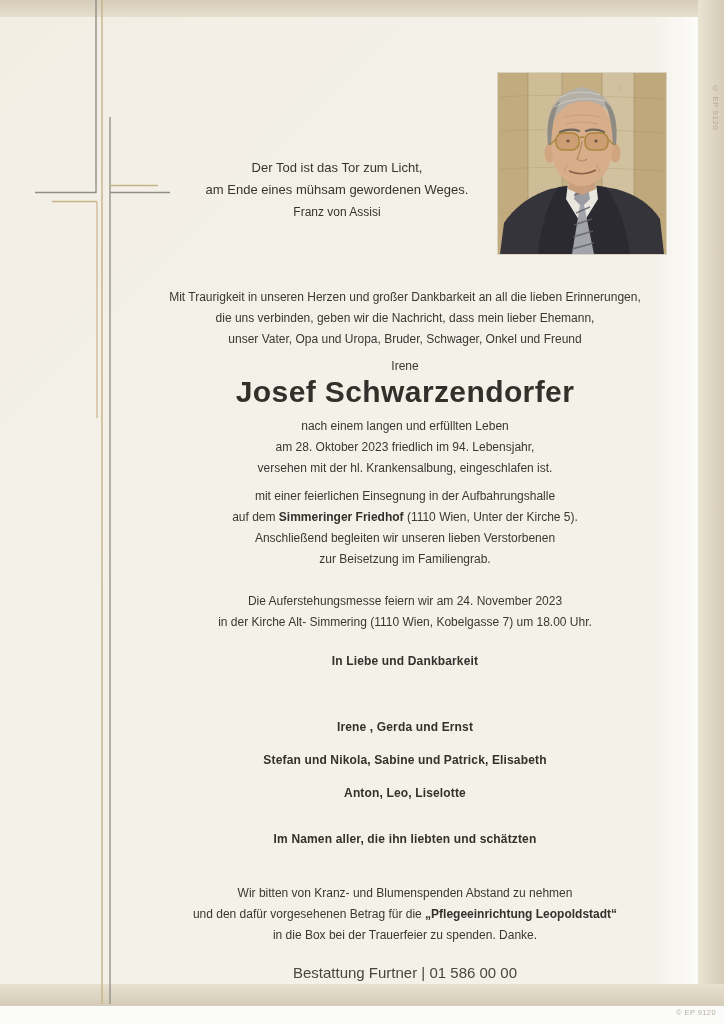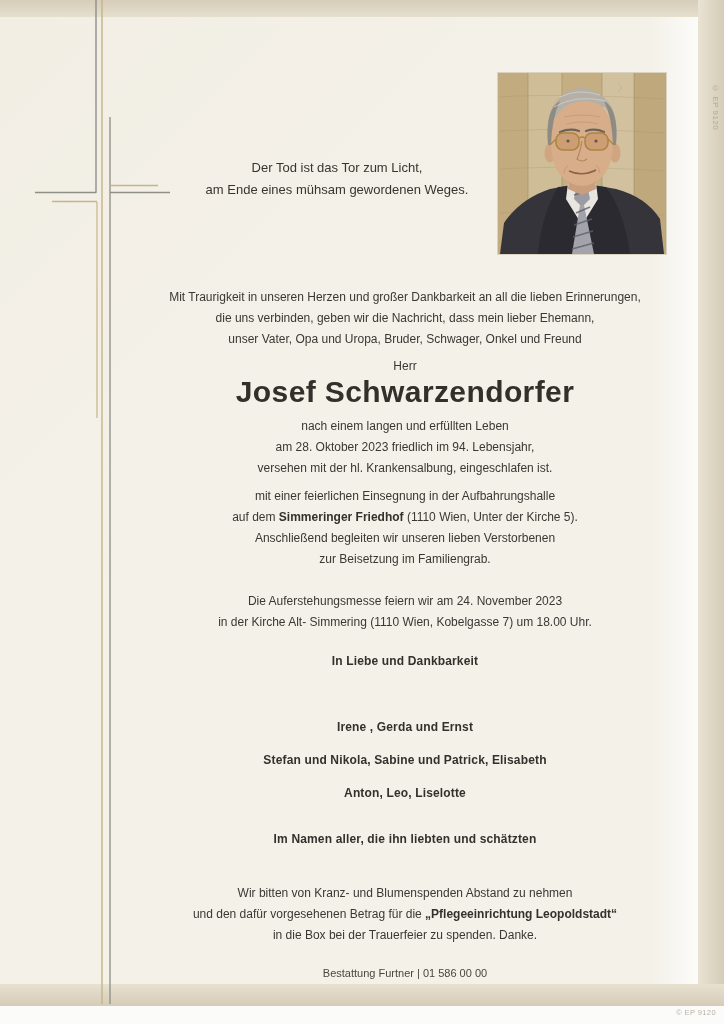--- a/index.html
+++ b/index.html
@@ -26,21 +26,21 @@
   .photo{position:absolute;left:497px;top:72px;width:168px;height:181px;
     border:1px solid #dad3c3;}
   .txt{position:absolute;text-align:center;line-height:21px;font-size:12px;color:#3b3733;}
   .quote{left:157px;top:157px;width:360px;font-size:13px;line-height:22px;color:#38342f;}
   .quote .attr{font-size:12px;}
   .col{left:85px;width:640px;}
   .deceased{left:85px;width:640px;top:375px;font-size:30px;font-weight:bold;
     letter-spacing:.4px;color:#33302c;line-height:34px;}
   .bold-line{font-weight:bold;letter-spacing:.15px;color:#34312d;}
   b{color:#34312d;}
-  .footer-line{font-size:11px;line-height:14px;color:#4a463f;}
+  .footer-line{font-size:15px;line-height:14px;color:#4a463f;}
   .print-mark-v{position:absolute;right:4px;top:84px;font-size:8px;color:#b3aa95;
     writing-mode:vertical-rl;letter-spacing:.5px;}
   .print-mark-b{position:absolute;right:8px;top:1008px;font-size:7.5px;color:#b9b2a2;
     letter-spacing:.4px;}
 </style>
 </head>
 <body>
 
 <div id="page">
 
@@ -139,29 +139,30 @@
     </g>
 
     <path d="M84,68 Q82,80 79,86 Q84,90 89,86" fill="none" stroke="#b5855f" stroke-width="1.2"></path>
     <path d="M71,98 Q84,104 98,97" fill="none" stroke="#8e6049" stroke-width="1.6"></path>
     <path d="M70,92 Q66,96 66,100 M98,92 Q102,96 102,100" fill="none" stroke="#bd8f6b" stroke-width="0.9" opacity="0.7"></path>
   </svg>
 
   <div class="txt quote">
     <div>Der Tod ist das Tor zum Licht,</div>
     <div>am Ende eines mühsam gewordenen Weges.</div>
+    <div class="attr">Franz von Assisi</div>
   </div>
 
   <div class="txt col" style="top:287px;">
     <div>Mit Traurigkeit in unseren Herzen und großer Dankbarkeit an all die lieben Erinnerungen,</div>
     <div>die uns verbinden, geben wir die Nachricht, dass mein lieber Ehemann,</div>
     <div>unser Vater, Opa und Uropa, Bruder, Schwager, Onkel und Freund</div>
   </div>
 
-  <div class="txt col" style="top:356px;">Herr</div>
+  <div class="txt col" style="top:356px;">Irene</div>
   <div class="txt deceased">Josef Schwarzendorfer</div>
 
   <div class="txt col" style="top:416px;">
     <div>nach einem langen und erfüllten Leben</div>
     <div>am 28. Oktober 2023 friedlich im 94. Lebensjahr,</div>
     <div>versehen mit der hl. Krankensalbung, eingeschlafen ist.</div>
   </div>
 
   <div class="txt col" style="top:486px;">
     <div>mit einer feierlichen Einsegnung in der Aufbahrungshalle</div>

